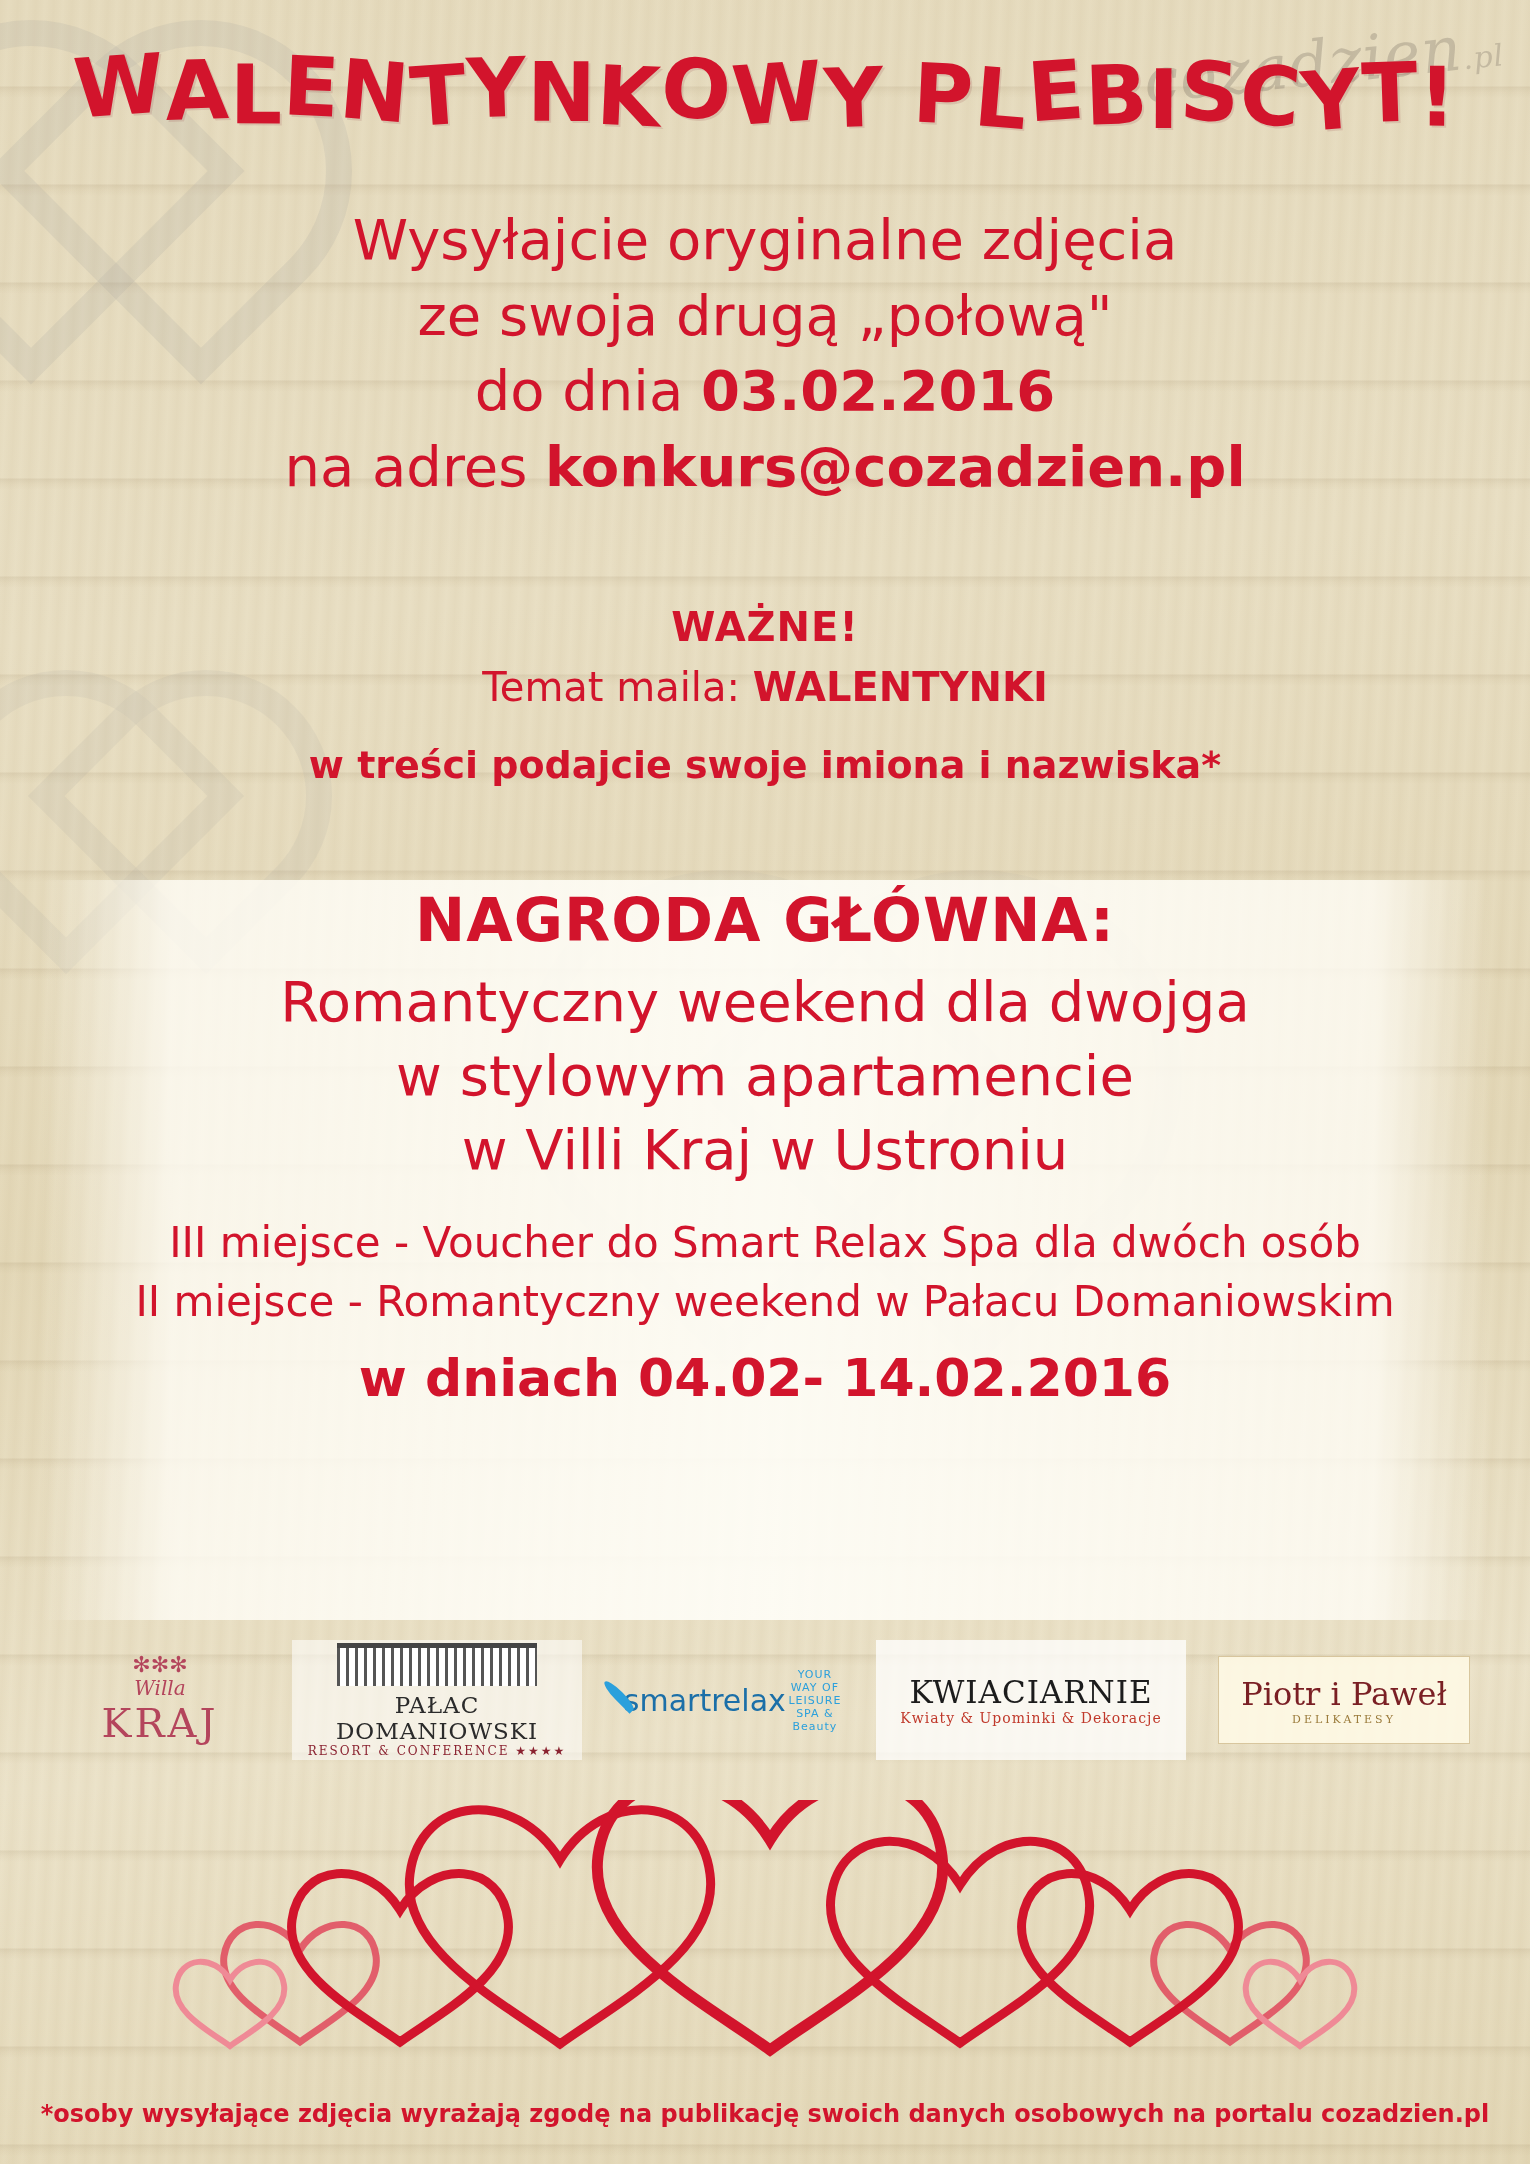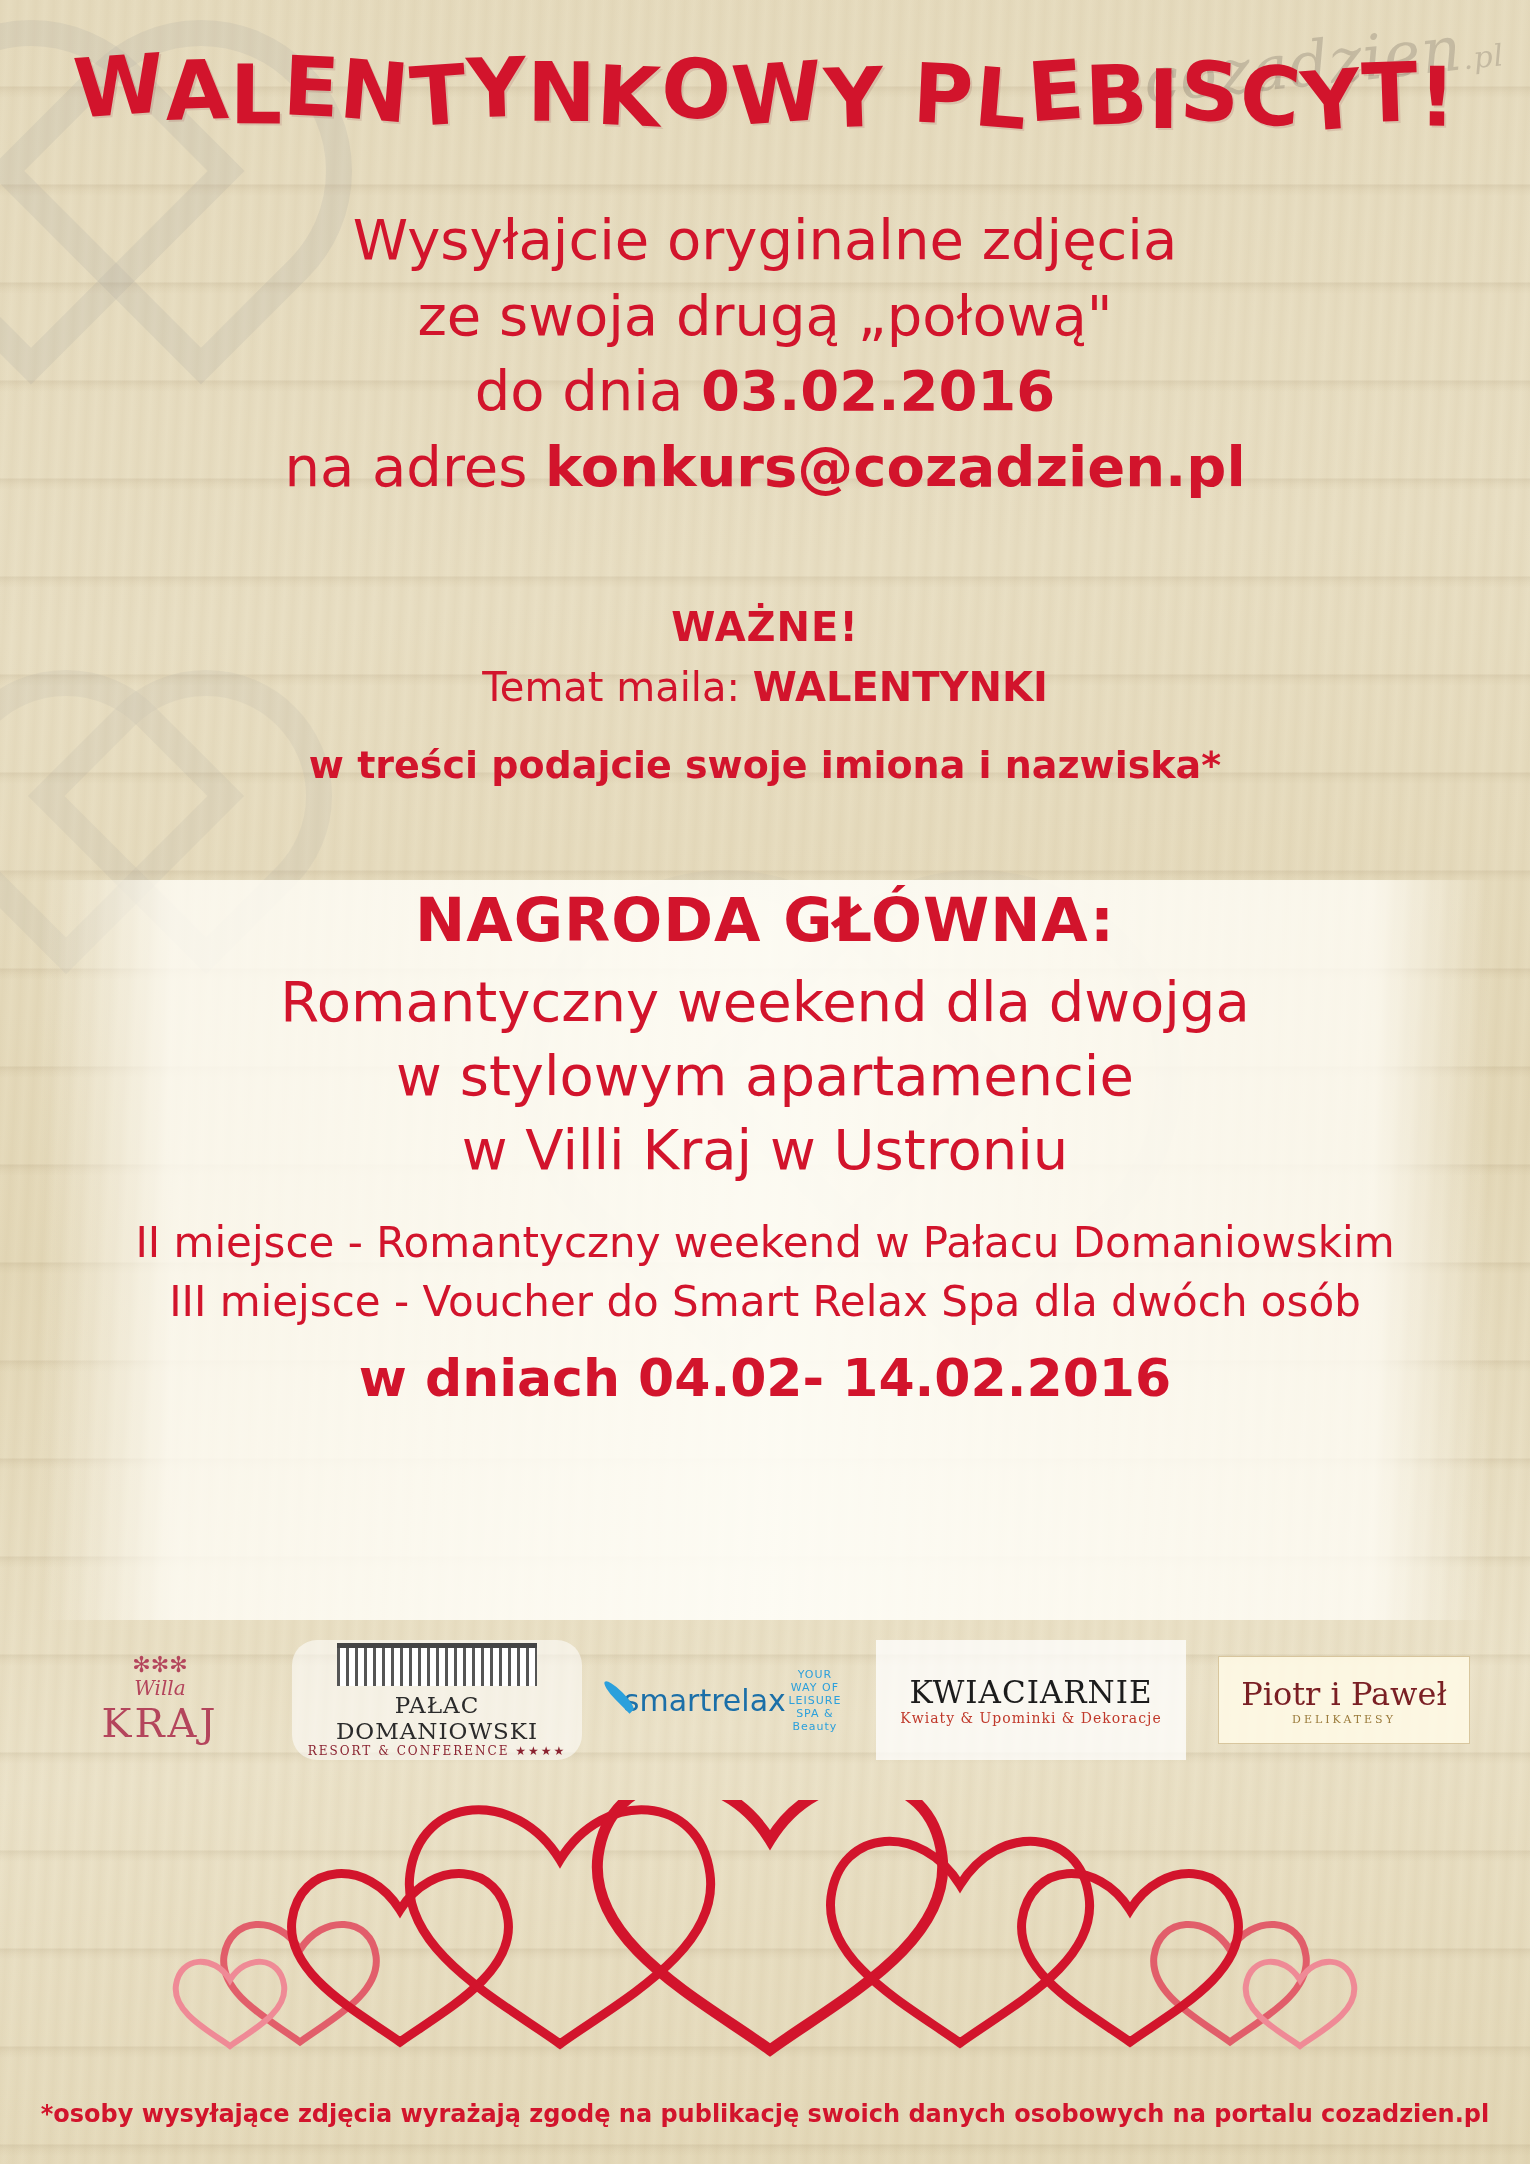--- a/index.html
+++ b/index.html
@@ -190,21 +190,20 @@
   }
   .sp-kraj .orn { font-size: 22px; line-height: 1; }
   .sp-kraj .w { font-size: 20px; font-style: italic; }
   .sp-kraj .k { font-size: 40px; letter-spacing: 3px; }
   .sp-palac {
     width: 290px;
     background: rgba(255,255,255,0.55);
     flex-direction: column;
     color: #2b2b2b;
     font-family: "DejaVu Serif", serif;
-    border-radius: 25px;
   }
   .sp-palac .bld {
     width: 200px; height: 38px;
     background: repeating-linear-gradient(90deg,#555 0 3px, #fff 3px 9px);
     border-top: 5px solid #444;
     margin-bottom: 6px;
   }
   .sp-palac .n { font-size: 23px; letter-spacing: 1px; }
   .sp-palac .sub { font-size: 12px; letter-spacing: 2px; color:#8a2230; }
   .sp-smart {
@@ -300,22 +299,22 @@
   </div>
 
   <div class="panel"></div>
 
   <div class="prize">
     <span class="head">NAGRODA GŁÓWNA:</span>
     <span class="l">Romantyczny weekend dla dwojga</span>
     <span class="l">w stylowym apartamencie</span>
     <span class="l">w Villi Kraj w Ustroniu</span>
     <div class="gap"></div>
+    <span class="place">III miejsce - Voucher do Smart Relax Spa dla dwóch osób</span>
     <span class="place">II miejsce - Romantyczny weekend w Pałacu Domaniowskim</span>
-    <span class="place">III miejsce - Voucher do Smart Relax Spa dla dwóch osób</span>
     <span class="dur2">w dniach 04.02- 14.02.2016</span>
   </div>
 
   <div class="sponsors">
     <div class="sp sp-kraj">
       <div class="orn">✻✻✻</div>
       <div class="w">Willa</div>
       <div class="k">KRAJ</div>
     </div>
     <div class="sp sp-palac">

